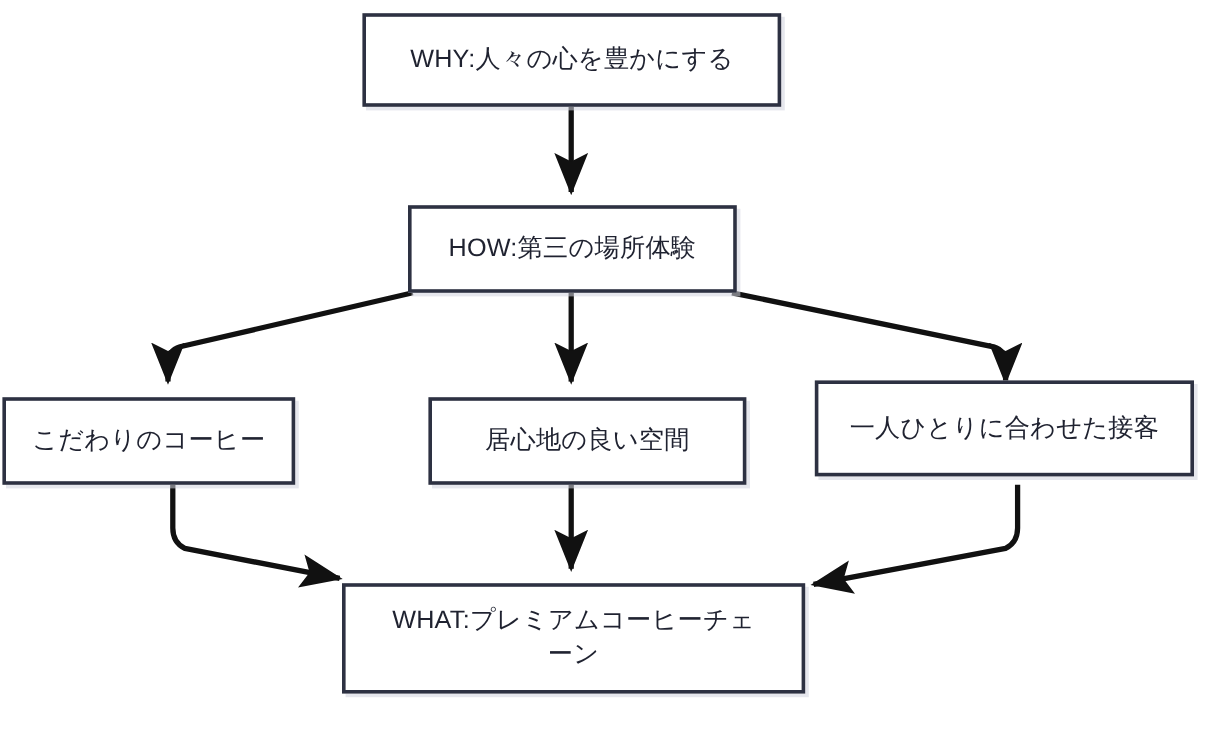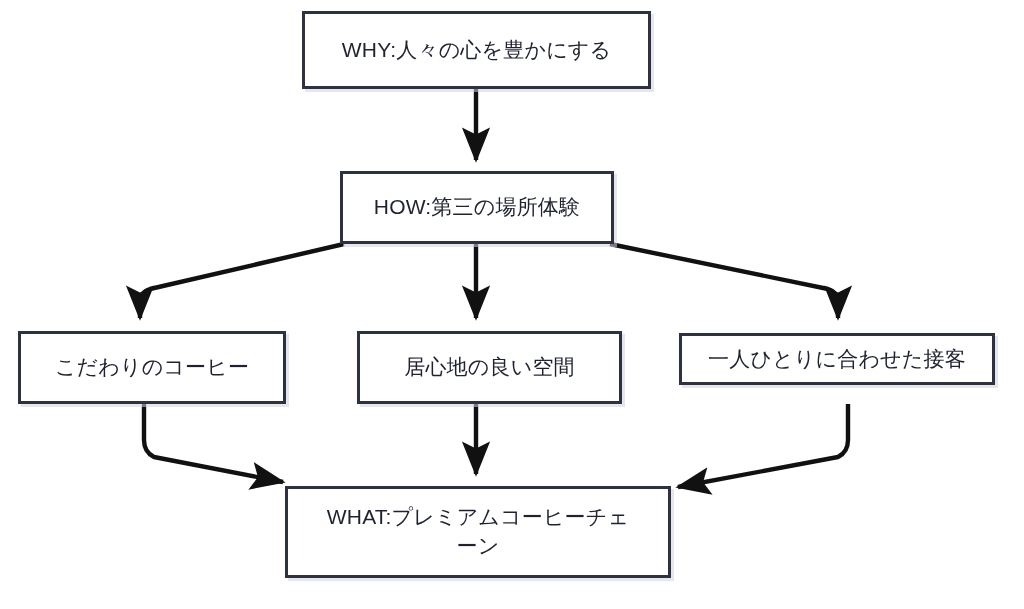--- a/index.html
+++ b/index.html
@@ -38,23 +38,23 @@
     display: block;
     color: #1f2230;
     font-size: 21px;
     line-height: 1.38;
     letter-spacing: 0.2px;
     padding: 0 10px;
     white-space: pre-line;
   }
   #node-why   { left: 302px; top: 11px;  width: 349px; height: 78px; }
   #node-how   { left: 340px; top: 171px; width: 274px; height: 73px; }
-  #node-v1    { left: 18px;  top: 331px; width: 268px; height: 73px; }
+  #node-v1    { left: 2px;  top: 331px; width: 244px; height: 73px; }
   #node-v2    { left: 357px; top: 331px; width: 265px; height: 73px; }
-  #node-v3    { left: 679px; top: 333px; width: 316px; height: 52px; }
+  #node-v3    { left: 679px; top: 317px; width: 316px; height: 80px; }
   #node-what  { left: 285px; top: 486px; width: 386px; height: 92px; }
   #node-what .node-label { padding: 0 22px; }
 </style>
 </head>
 <body>
 
 <div id="canvas">
 
   <svg id="edges" viewBox="0 0 1024 609" xmlns="http://www.w3.org/2000/svg">
     <defs>

